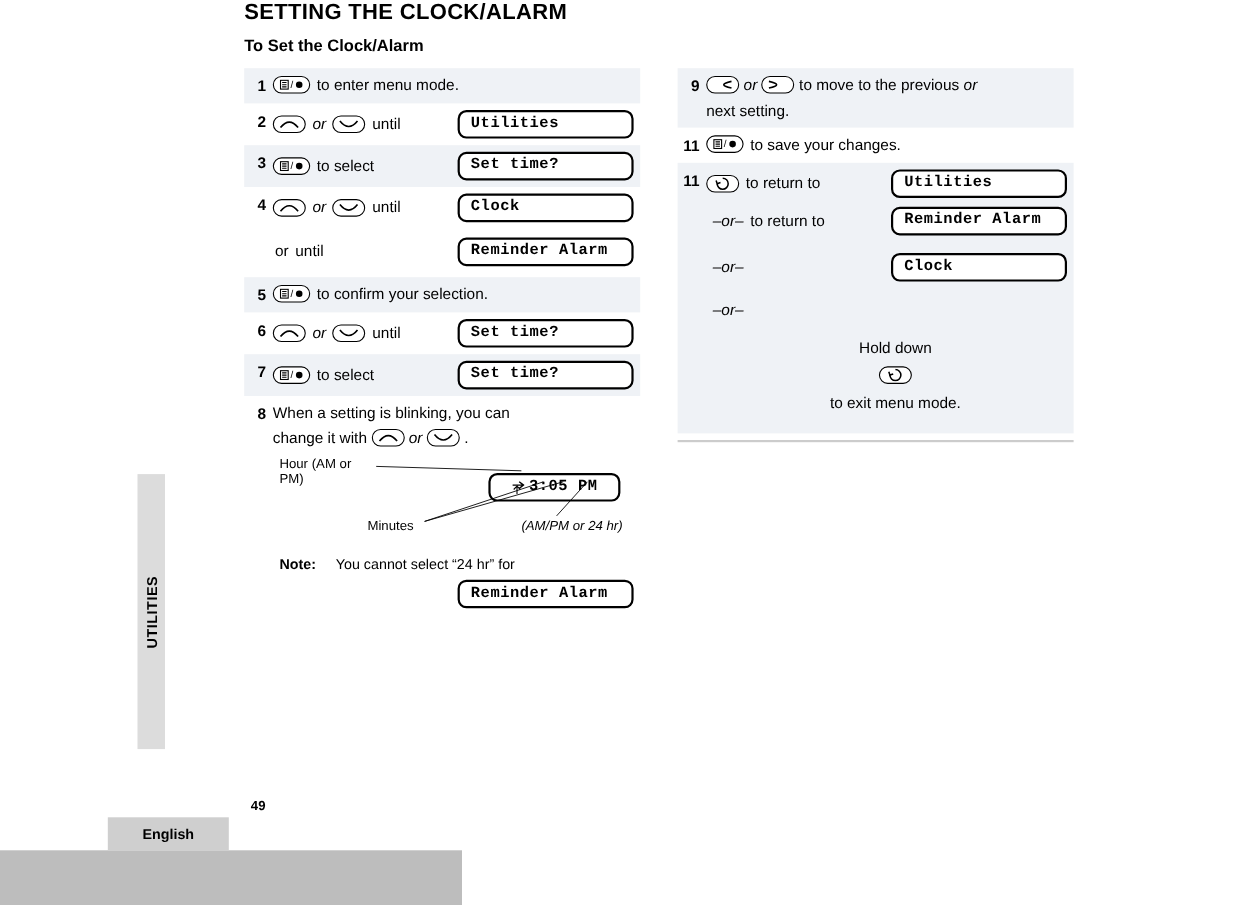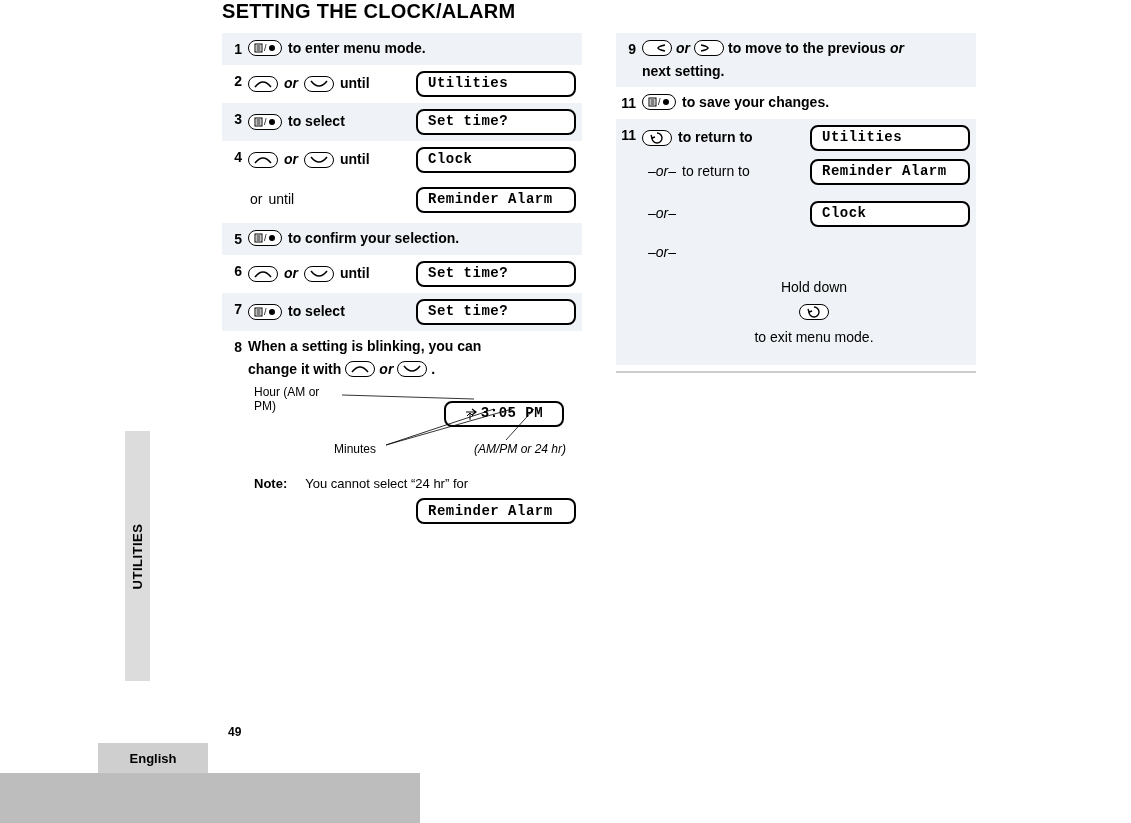--- a/index.html
+++ b/index.html
@@ -104,21 +104,21 @@
     text-align: right;
     padding-right: 6px;
   }
   .step .body {
     flex: 1;
     display: flex;
     flex-wrap: wrap;
     align-items: center;
     gap: 4px 6px;
   }
-  .step .body .txt { white-space: nowrap; font-weight: bold; }
+  .step .body .txt { white-space: nowrap; }
   .step .body .txt.itxt { font-style: italic; }
   .substep {
     padding-left: 26px;
     display: flex;
     align-items: center;
     gap: 6px;
     padding-top: 4px;
     padding-bottom: 4px;
     font-size: 14px;
   }
@@ -233,20 +233,21 @@
     <span>UTILITIES</span>
   </div>
   <div class="lang-bg"></div>
   <div class="lang-tab">
     <span>English</span>
   </div>
   <div class="page-num">49</div>
 
   <div class="content">
     <h1 class="title">SETTING THE CLOCK/ALARM</h1>
+    <h2 class="subtitle">To Set the Clock/Alarm</h2>
 
     <div class="cols">
 
       <div class="col">
 
         <div class="step shade">
           <div class="num">1</div>
           <div class="body">
             <span class="key menu">
               <svg width="22" height="10" viewBox="0 0 22 10">

